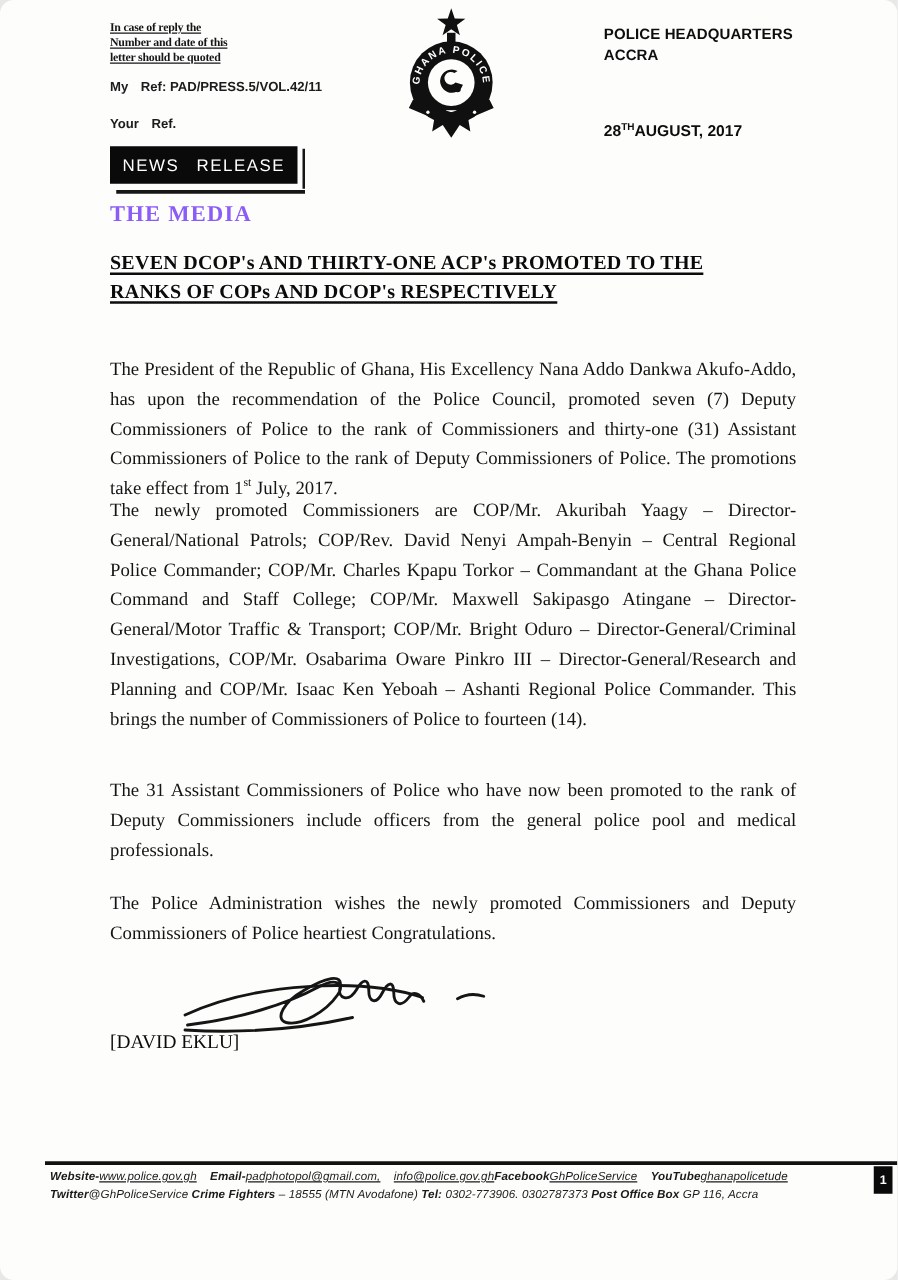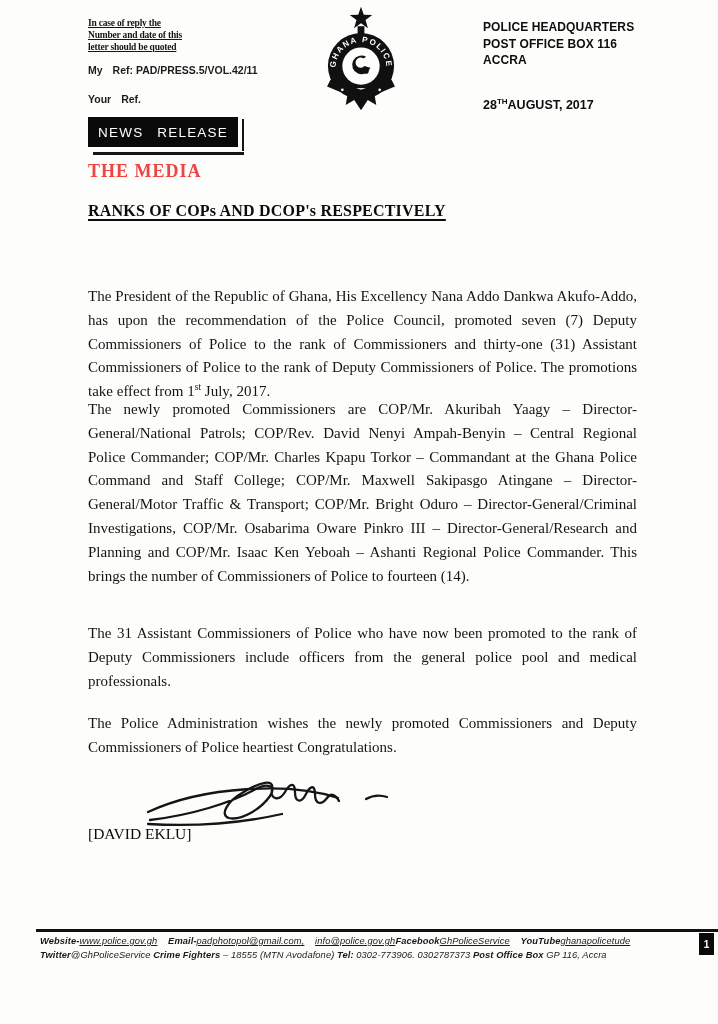--- a/index.html
+++ b/index.html
@@ -1,20 +1,21 @@
 <!DOCTYPE html>
 <html><head>
 <meta charset="utf-8">
 <style>
   * { margin:0; padding:0; box-sizing:border-box; }
   html,body { background:#e8e8e8; }
   .page {
     position:relative; width:718px; height:1024px; margin:0 auto;
     background:#fdfdfc; color:#161616; overflow:hidden;
     font-family:"Liberation Serif", serif;
+    border-radius:11px;
   }
 
   
   .reply-note { position:absolute; left:88px; top:17px;
     font-family:"Liberation Serif", serif; font-size:9.5px; font-weight:700;
     line-height:12px; letter-spacing:-0.2px; }
   .reply-note div { text-decoration:underline; }
 
   .ref-line { position:absolute; left:88px; font-family:"Liberation Sans", sans-serif;
     font-size:10.5px; font-weight:700; color:#1c1c1c; }
@@ -34,21 +35,21 @@
   
   .banner { position:absolute; left:88px; top:117px; width:150px; height:30px;
     background:#0a0a0a; color:#fff; display:flex; align-items:center; justify-content:center;
     font-family:"Liberation Sans", sans-serif; font-size:13.5px; font-weight:400;
     letter-spacing:1.2px; word-spacing:9px; }
   .banner::after { content:''; position:absolute; left:5px; right:-6px; bottom:-8px; height:3px; background:#161616; }
   .banner::before { content:''; position:absolute; top:2px; bottom:-4px; right:-6px; width:2px; background:#161616; }
 
   
   .recipient { position:absolute; left:88px; top:161px;
-    font-size:18px; font-weight:700; letter-spacing:1px; color:#ef4444; }
+    font-size:18px; font-weight:700; letter-spacing:1px; color:#8b5cf6; }
   .headline { position:absolute; left:88px; top:199px; width:560px;
     font-size:16px; font-weight:700; line-height:23px; color:#0b0b0b; letter-spacing:0.2px; }
   .headline div { text-decoration:underline; text-decoration-thickness:2px; text-underline-offset:3px; }
 
   
   .para { position:absolute; left:88px; width:549px; font-size:15px; line-height:23.8px;
     text-align:justify; color:#141414; }
   .p1 { top:257px;margin-top:28px; }
   .p2 { top:398px; }
   .p3 { top:622px; }
@@ -105,33 +106,33 @@
     <path d="M66 61 a11 11 0 1 0 5 13 l-7 -2 a6 6 0 1 1 -1 -9 z" fill="#101010"></path>
     <circle cx="66" cy="78" r="3" fill="#101010"></circle>
     <rect x="55" y="98" width="10" height="2" fill="#fdfdfc"></rect>
     <path d="M20 96 L44 106 L42 118 L52 112 L60 124 L68 112 L78 118 L76 106 L100 96 L96 88 L60 100 L24 88 Z" fill="#101010"></path>
     <circle cx="38" cy="100" r="1.6" fill="#fdfdfc"></circle>
     <circle cx="82" cy="100" r="1.6" fill="#fdfdfc"></circle>
   </svg>
 
   <div class="hq-address">
     <div>POLICE HEADQUARTERS</div>
-    <div>POST OFFICE BOX 116</div>
     <div>ACCRA</div>
   </div>
   <div class="date-line">
     <span>28</span><sup>TH</sup><span>AUGUST, 2017</span>
   </div>
 
   <div class="banner">
     <span>NEWS RELEASE</span>
   </div>
 
   <div class="recipient">THE MEDIA</div>
   <div class="headline">
+    <div>SEVEN DCOP's AND THIRTY-ONE ACP's PROMOTED TO THE</div>
     <div>RANKS OF COPs AND DCOP's RESPECTIVELY</div>
   </div>
 
   <p class="para p1"><span>The President of the Republic of Ghana, His Excellency Nana Addo Dankwa Akufo-Addo, has upon the recommendation of the Police Council, promoted seven (7) Deputy Commissioners of Police to the rank of Commissioners and thirty-one (31) Assistant Commissioners of Police to the rank of Deputy Commissioners of Police. The promotions take effect from 1</span><sup>st</sup><span> July, 2017.</span></p>
   <p class="para p2">The newly promoted Commissioners are COP/Mr. Akuribah Yaagy – Director-General/National Patrols; COP/Rev. David Nenyi Ampah-Benyin – Central Regional Police Commander; COP/Mr. Charles Kpapu Torkor – Commandant at the Ghana Police Command and Staff College; COP/Mr. Maxwell Sakipasgo Atingane – Director-General/Motor Traffic &amp; Transport; COP/Mr. Bright Oduro – Director-General/Criminal Investigations, COP/Mr. Osabarima Oware Pinkro III – Director-General/Research and Planning and COP/Mr. Isaac Ken Yeboah – Ashanti Regional Police Commander. This brings the number of Commissioners of Police to fourteen (14).</p>
   <p class="para p3">The 31 Assistant Commissioners of Police who have now been promoted to the rank of Deputy Commissioners include officers from the general police pool and medical professionals.</p>
   <p class="para p4">The Police Administration wishes the newly promoted Commissioners and Deputy Commissioners of Police heartiest Congratulations.</p>
 
   <svg class="sig-scribble" viewBox="0 0 270 62">
     <g fill="none" stroke="#151515" stroke-width="2.3" stroke-linecap="round">

